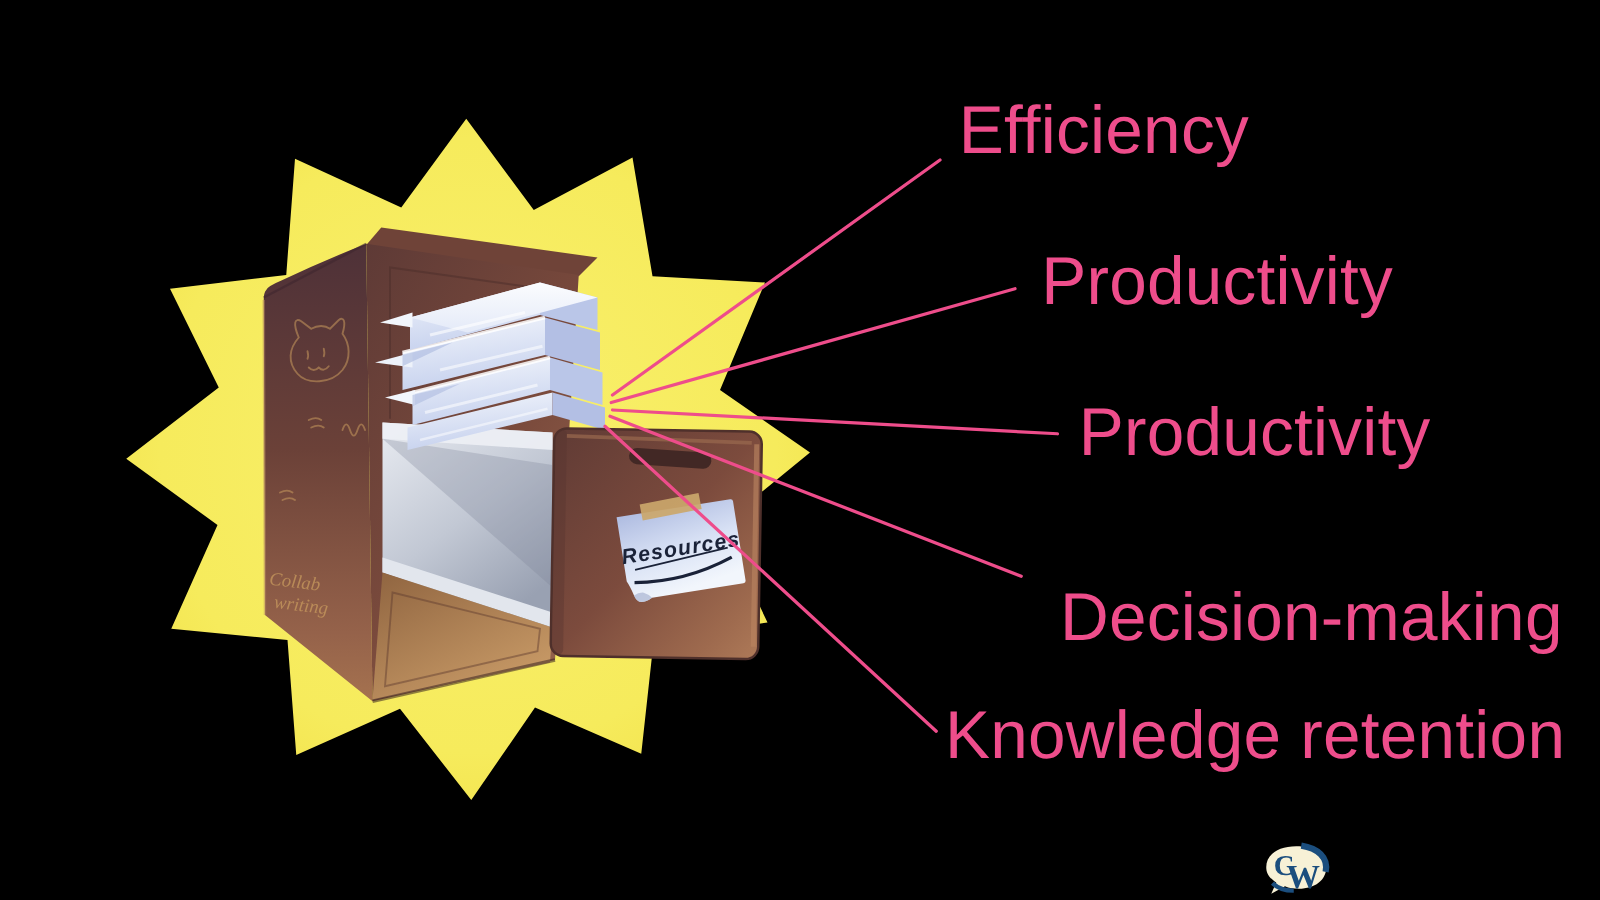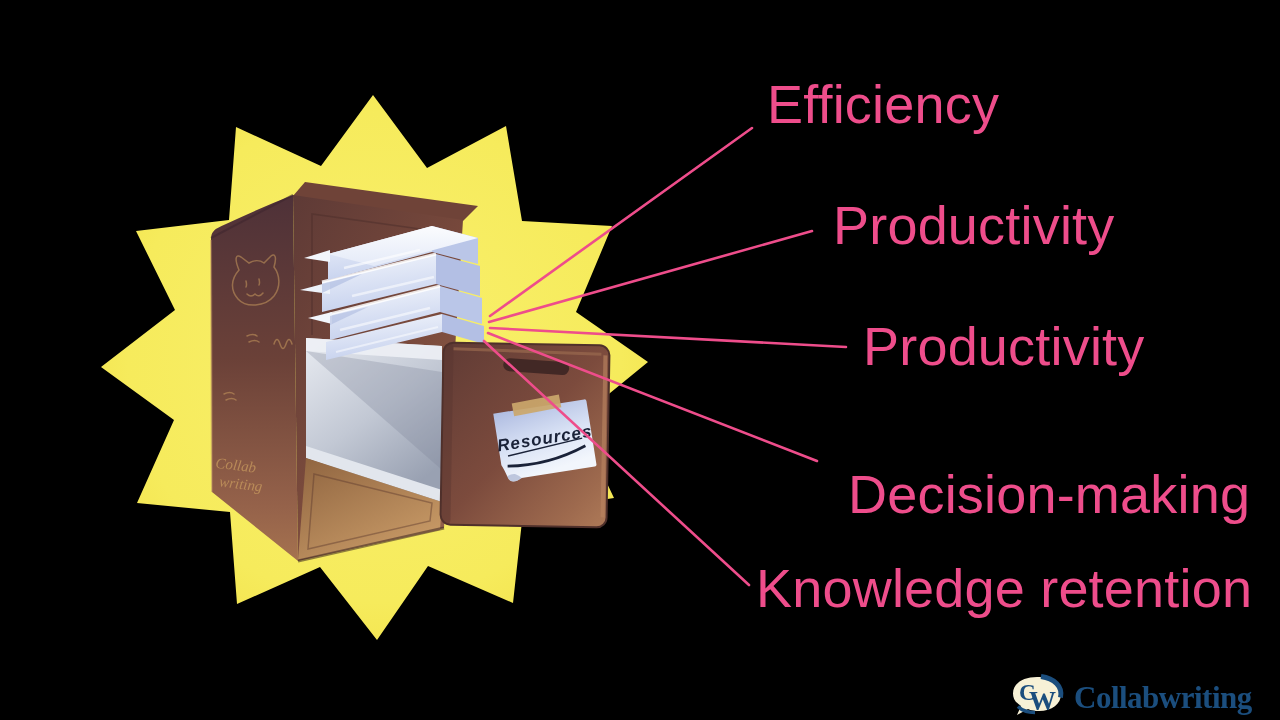--- a/index.html
+++ b/index.html
@@ -207,14 +207,13 @@
 
 <div class="logo">
   <svg width="58" height="48" viewBox="0 0 58 48">
     <path d="M29,6 C43,6 53,13 53,23 C53,33 44,40 31,40 C27,40 23,39.5 20,38 L9,44 L13,35
              C7,31 5,27.5 5,22.5 C5,12.5 15,6 29,6 Z" fill="var(--logo_cream,#F7F1D6)"></path>
     <path d="M33,5.5 C46,7.5 55,15 52.5,26.5" stroke="var(--logo_navy,#1B4E7E)" stroke-width="5" fill="none"></path>
     <path d="M10,35.5 C14,39.5 20,41.5 27,41.5" stroke="var(--logo_navy,#1B4E7E)" stroke-width="3.5" fill="none"></path>
     <text x="11" y="29" font-family="Liberation Serif, serif" font-weight="700" font-size="23" fill="var(--logo_navy,#1B4E7E)">C</text>
     <text x="21" y="39" font-family="Liberation Serif, serif" font-weight="700" font-size="27" fill="var(--logo_navy,#1B4E7E)">W</text>
   </svg>
-  <span class="logo-text">Collabwriting</span>
 </div>
 
 </body></html>

